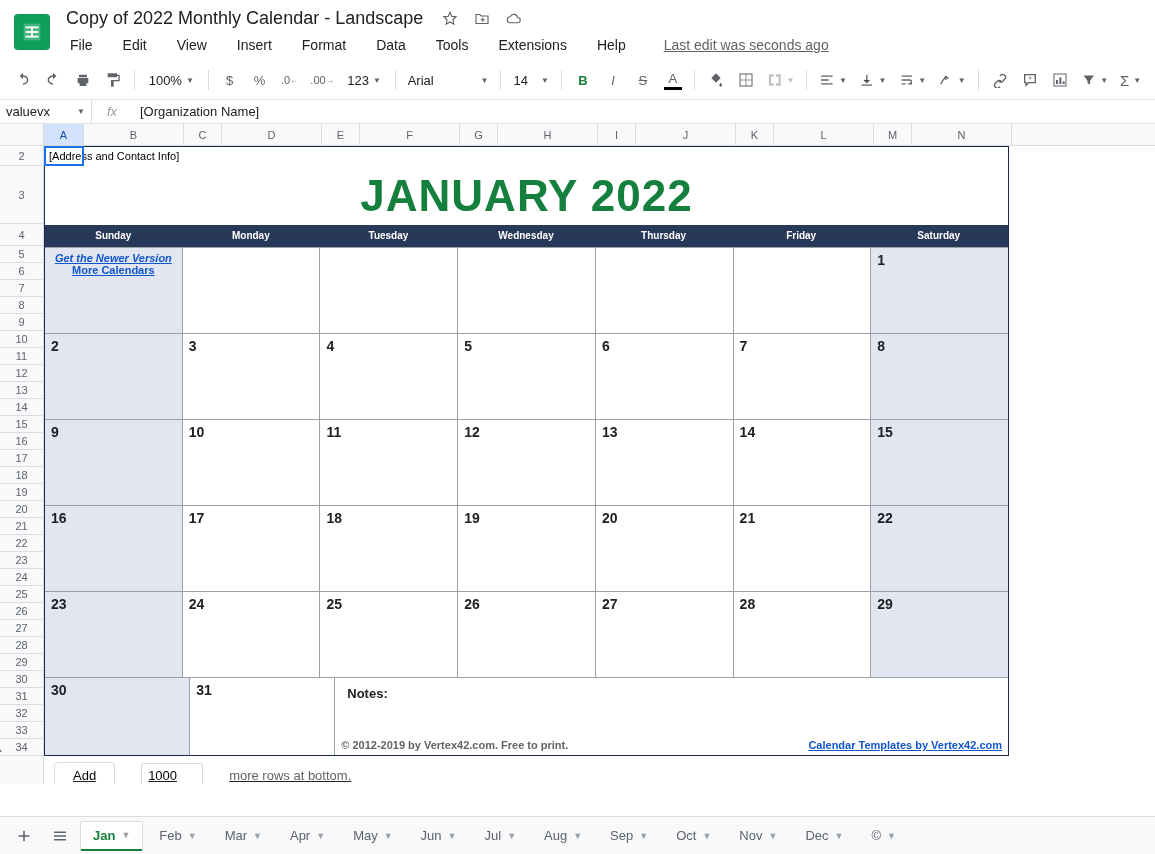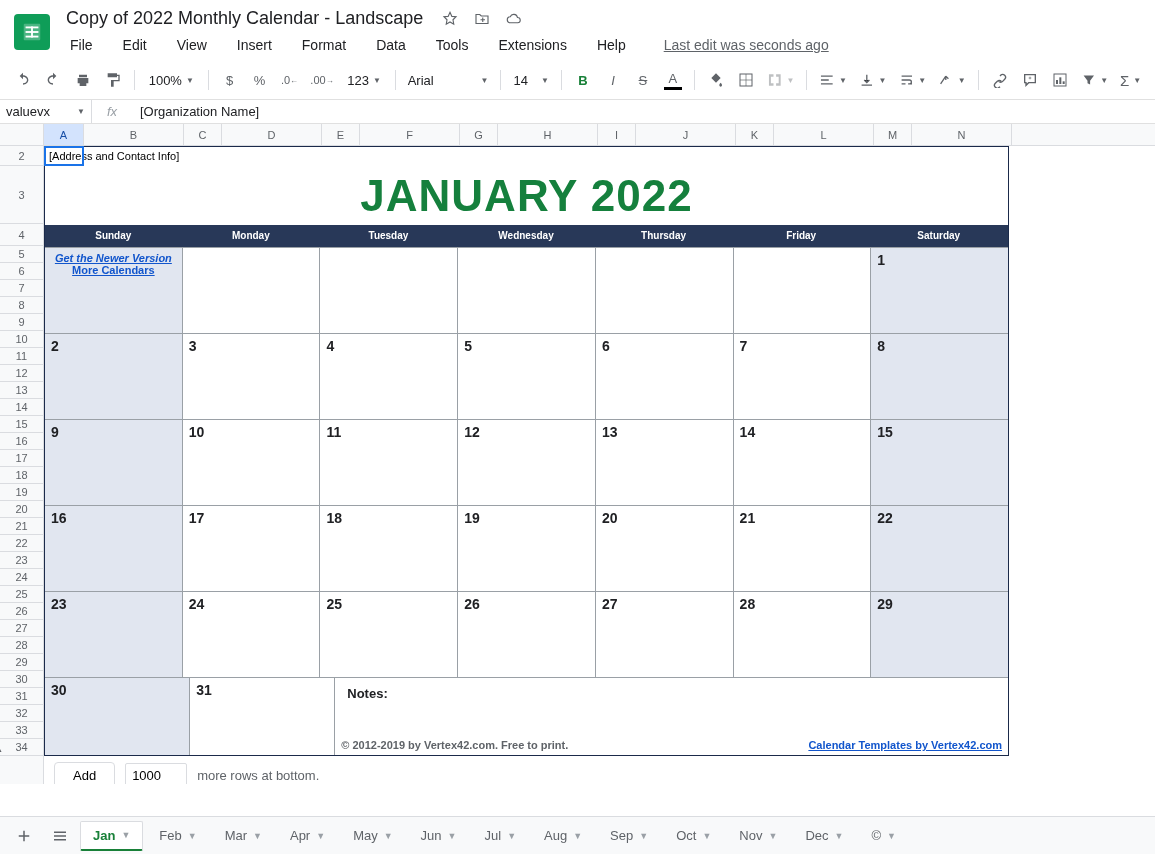--- a/index.html
+++ b/index.html
@@ -48,21 +48,21 @@
   .cal-week { display: flex; height: 86px; border-top: 1px solid #9aa0a6; }
   .cal-cell { flex: 1; border-right: 1px solid #9aa0a6; position: relative; font-size: 14px; font-weight: bold; padding: 4px 6px; }
   .cal-cell:last-child { border-right: none; }
   .cal-cell.shade { background: #e1e6f0; }
   .cal-cell .num { }
   .link-text { color: #1155cc; text-decoration: underline; font-size: 11px; font-weight: bold; display: block; text-align: center; }
   .notes-row { display: flex; height: 78px; border-top: 1px solid #9aa0a6; }
   .notes-label { font-size: 13px; font-weight: bold; padding: 4px 6px; }
   .notes-footer { display: flex; justify-content: space-between; align-items: flex-end; font-size: 11px; color: #5f6368; padding: 0 6px 4px 6px; position: absolute; bottom: 0; left: 0; right: 0; }
   .notes-footer a { color: #1155cc; text-decoration: underline; }
-  .below-cal { display: flex; align-items: center; gap: 10px; padding: 6px 10px; }
+  .below-cal { display: flex; align-items: center; gap: 26px; padding: 6px 10px; text-decoration: underline; }
   .add-btn { border: 1px solid #dadce0; border-radius: 4px; padding: 5px 18px; font-size: 13px; background: #fff; cursor: pointer; }
   .add-input { border: 1px solid #dadce0; border-radius: 2px; padding: 4px 6px; width: 62px; font-size: 13px; }
   .add-text { color: #5f6368; font-size: 13px; }
   .sheet-tabs { position: absolute; bottom: 0; left: 0; right: 0; height: 38px; border-top: 1px solid #dadce0; background: #f8f9fa; display: flex; align-items: center; padding: 0 8px; gap: 4px; }
   .tab-btn-icon { width: 32px; height: 30px; display: flex; align-items: center; justify-content: center; color: #5f6368; cursor: pointer; border-radius: 2px; }
   .sheet-tab { display: flex; align-items: center; gap: 6px; padding: 0 12px; height: 30px; font-size: 13px; color: #5f6368; cursor: pointer; border-radius: 2px; }
   .sheet-tab.active { color: #188038; font-weight: 600; background: #fff; border: 1px solid #dadce0; border-bottom: 2px solid #188038; }
   .sheet-tab .caret { font-size: 9px; color: #9aa0a6; }
   .sel-cell-outline { position: absolute; border: 2px solid #1a73e8; pointer-events: none; }
 </style>

